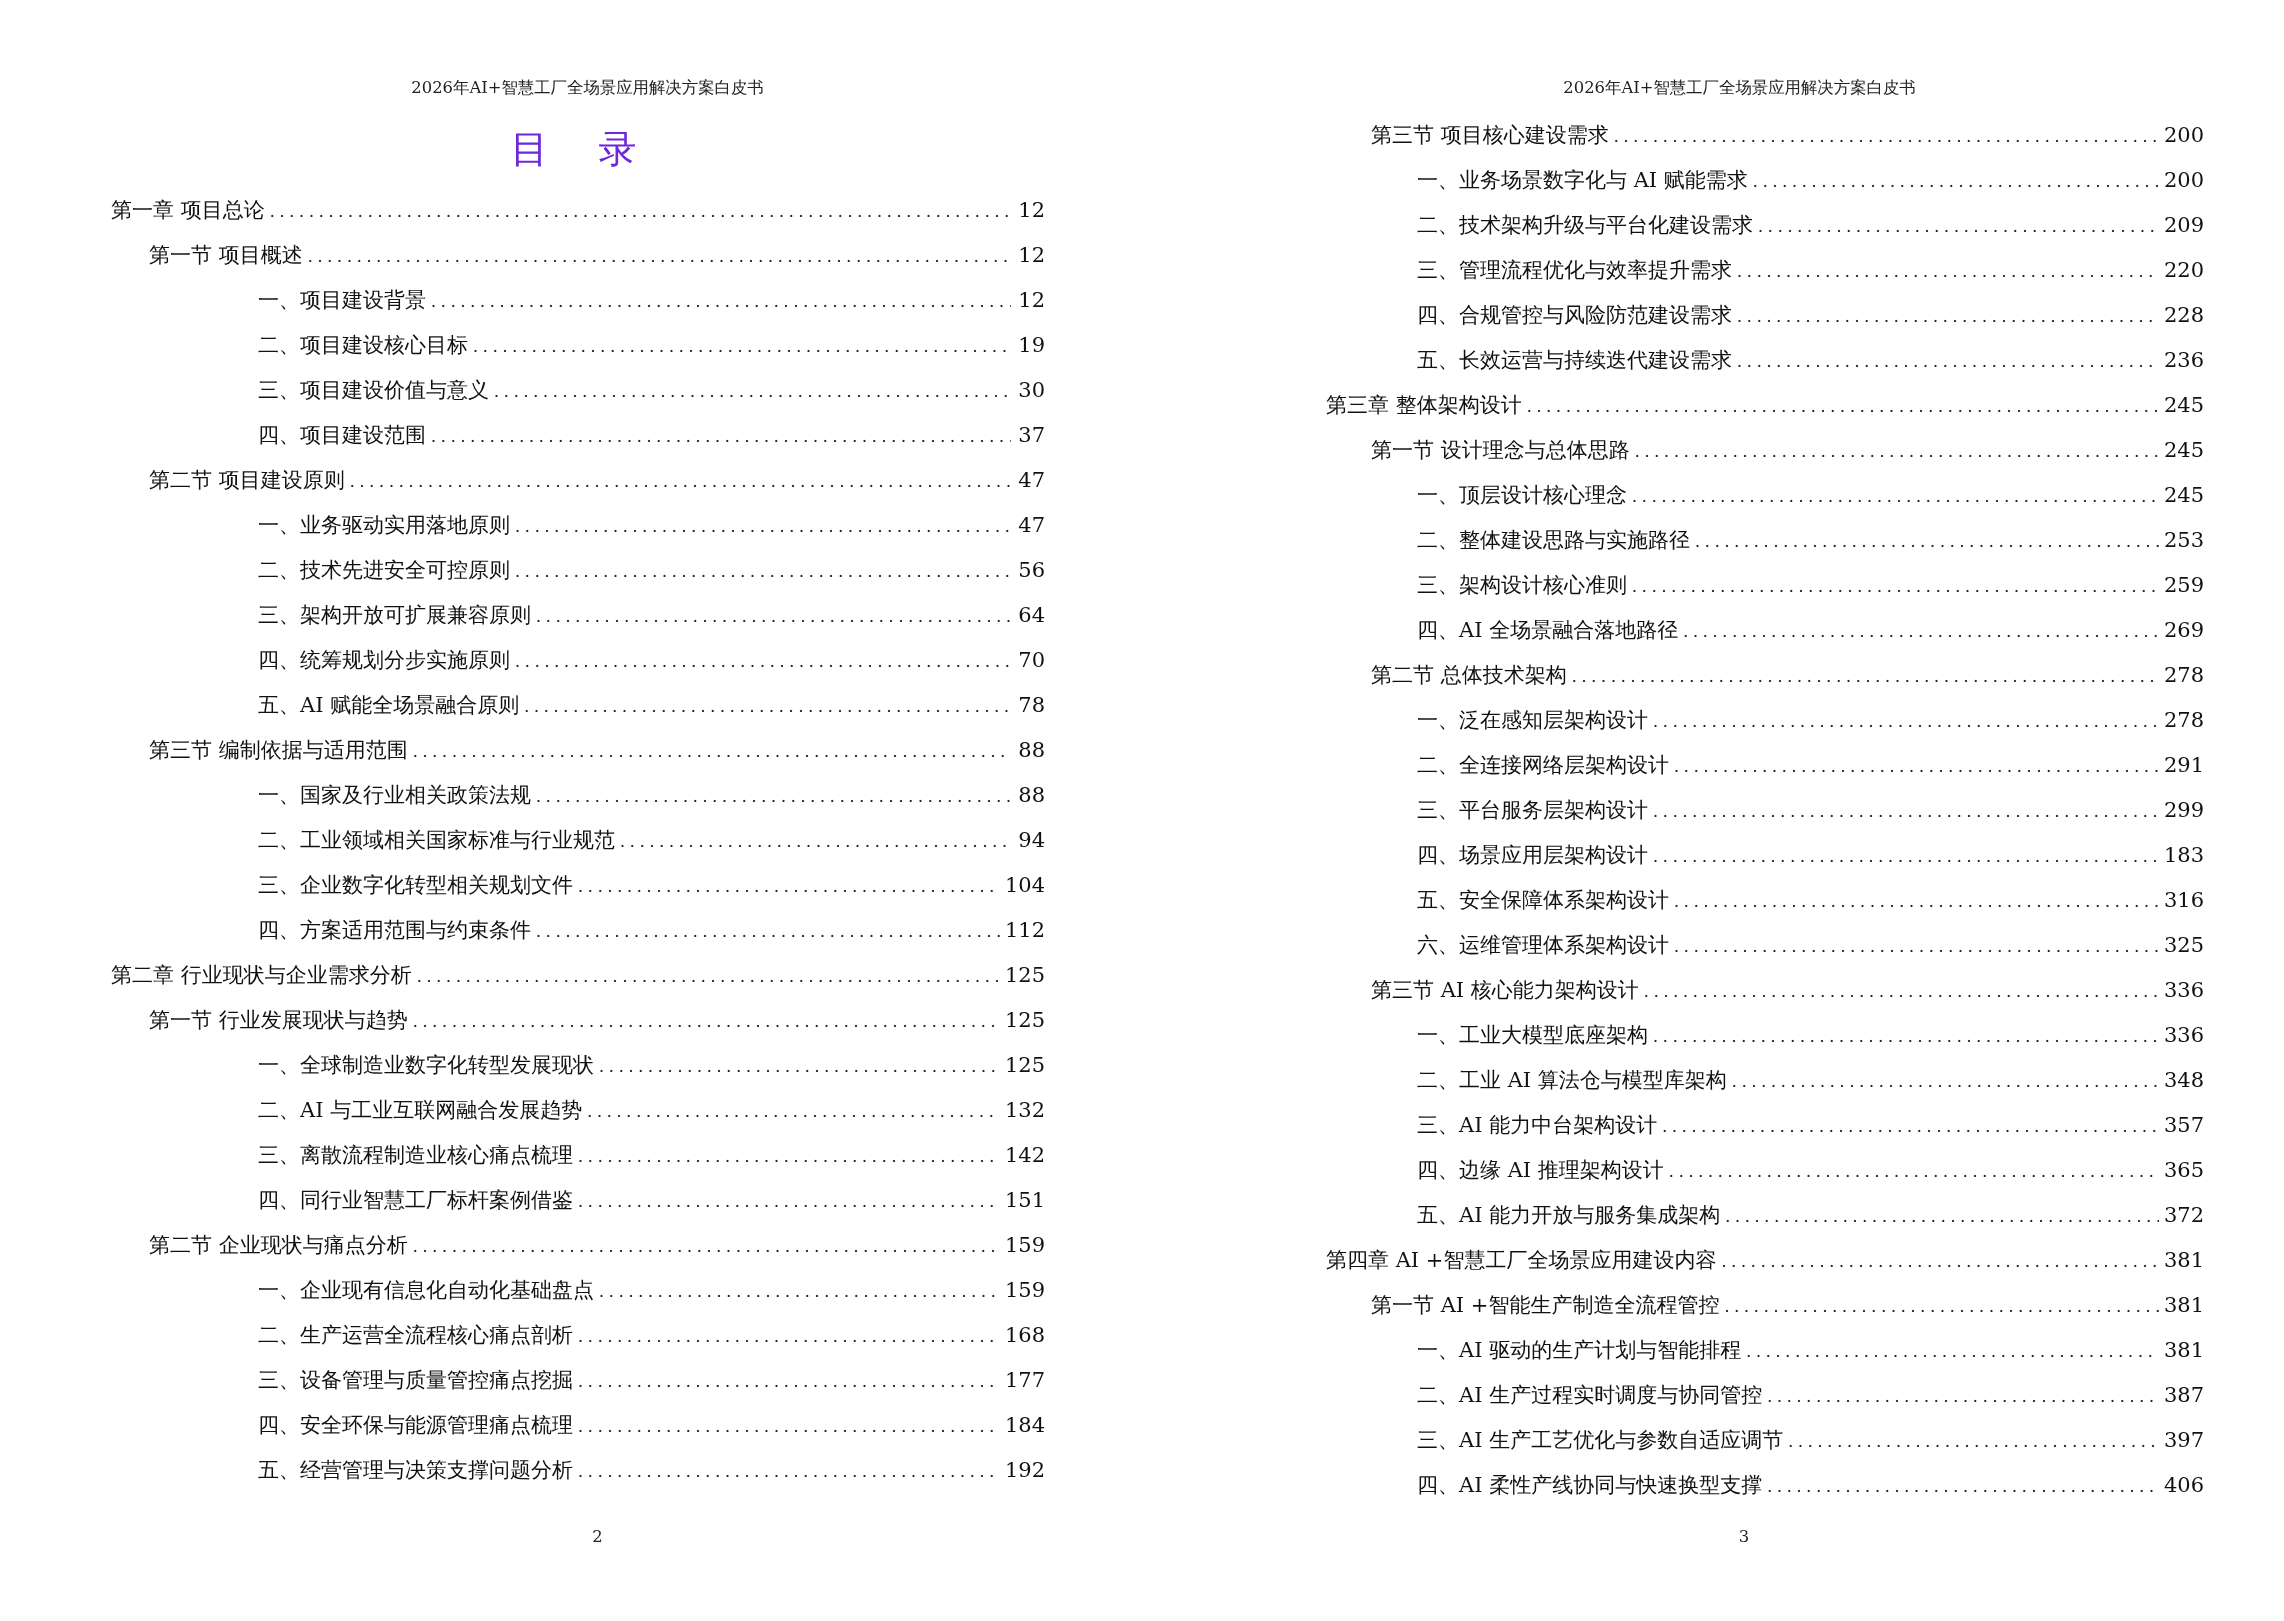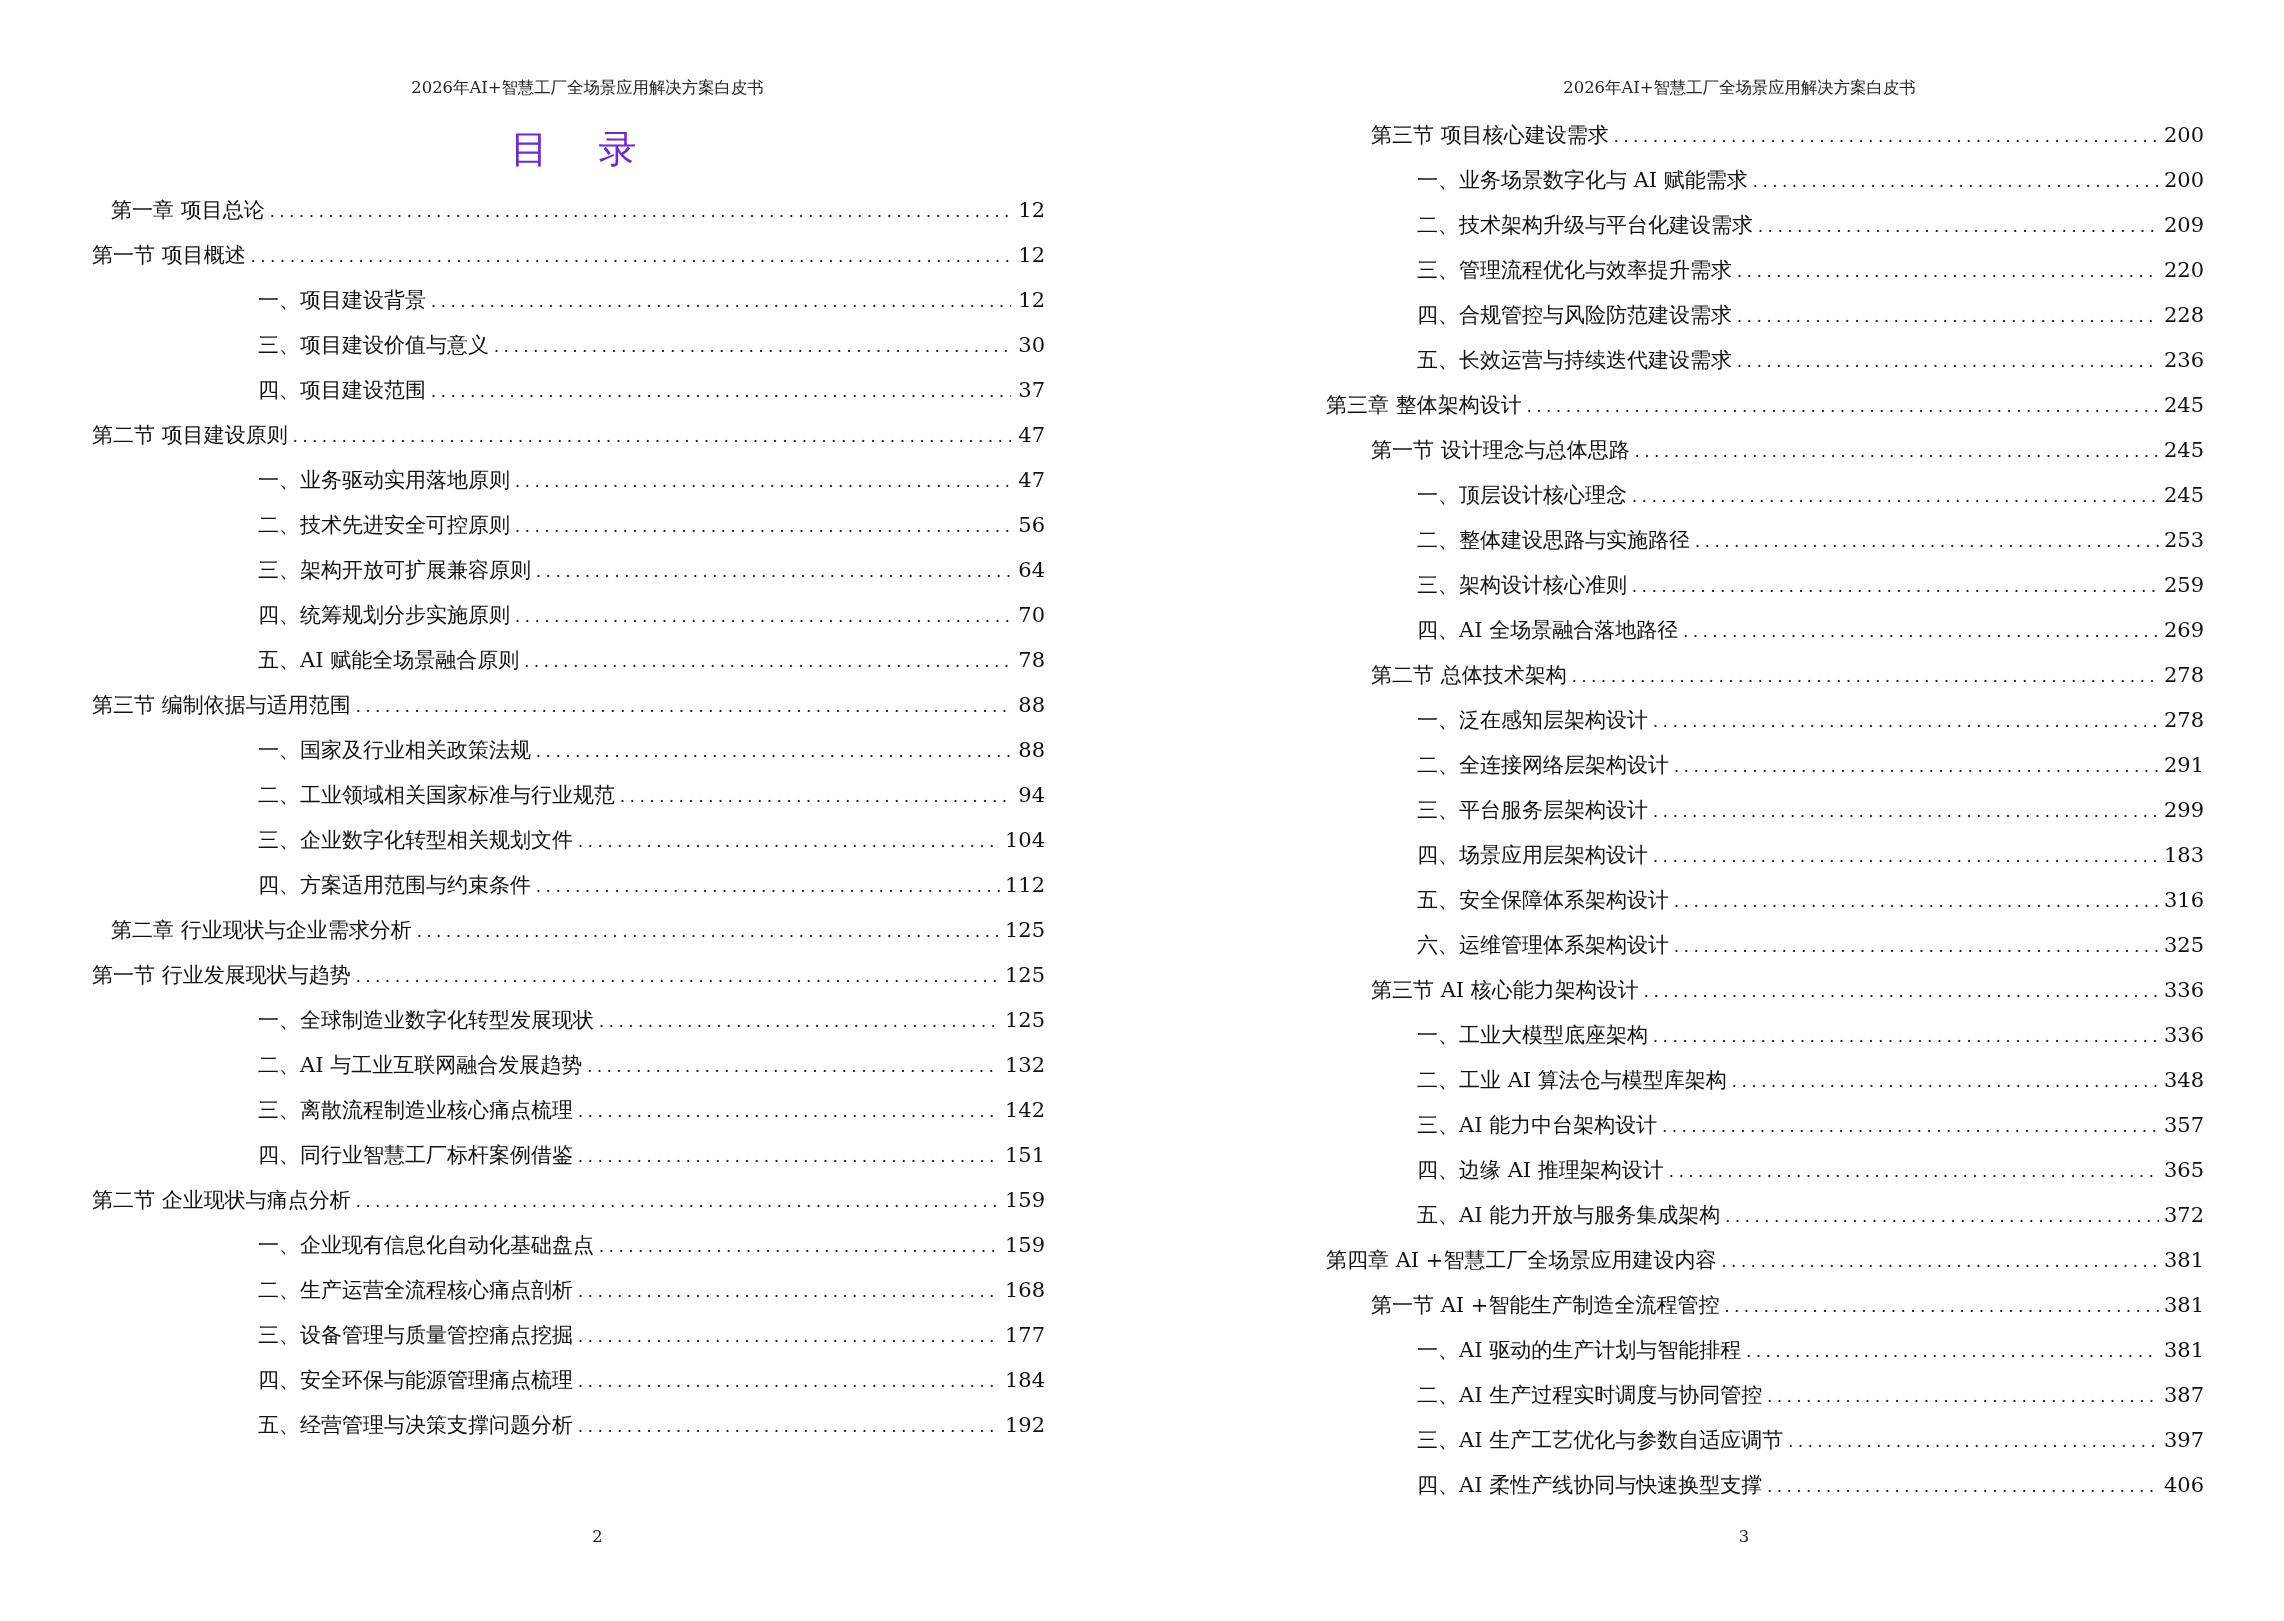--- a/index.html
+++ b/index.html
@@ -12,21 +12,21 @@
                     font-size: 16.4px; letter-spacing: 0px; color: #222; }
   .page.left .running-header { left: 0; width: 1175px; }
   .page.right .running-header { left: 0; width: 1195px; }
   .toc-title { position: absolute; top: 124px; left: 0; width: 1166px; text-align: center;
                font-size: 38px; letter-spacing: 19px; color: #6d28d9; }
   .toc-list { position: absolute; margin: 0; padding: 0; list-style: none; }
   .page.left .toc-list { top: 193px; left: 0; width: 1045px; }
   .page.right .toc-list { top: 118px; left: 15px; width: 1047px; }
   .toc-entry { display: flex; align-items: baseline; height: 45px; font-size: 21px; line-height: 34px; }
   .page.left .toc-entry.l1 { padding-left: 111px; }
-  .page.left .toc-entry.l2 { padding-left: 92px; }
+  .page.left .toc-entry.l2 { padding-left: 116px; margin-left: 33px; }
   .page.left .toc-entry.l3 { padding-left: 258px; }
   .page.right .toc-entry.l1 { padding-left: 169px; }
   .page.right .toc-entry.l2 { padding-left: 214px; }
   .page.right .toc-entry.l3 { padding-left: 260px; }
   .toc-label { white-space: nowrap; flex: 0 0 auto; }
   .toc-dots { flex: 1 1 auto; overflow: hidden; white-space: nowrap; margin: 0 4.8px; color: #222;
               letter-spacing: 4.3px; font-size: 17.3px; }
   .toc-dots::before { content: "........................................................................................................................................................................................................................................"; }
   .toc-page { flex: 0 0 auto; text-align: right; min-width: 29px; }
   .page-number { position: absolute; top: 1527px; width: 100%; text-align: center; font-size: 16.4px; color: #222; }
@@ -49,20 +49,25 @@
         <span class="toc-label">第一节  项目概述</span>
         <span class="toc-dots"></span>
         <span class="toc-page">12</span>
       </li>
       <li class="toc-entry l3">
         <span class="toc-label">一、项目建设背景</span>
         <span class="toc-dots"></span>
         <span class="toc-page">12</span>
       </li>
       <li class="toc-entry l3">
+        <span class="toc-label">二、项目建设核心目标</span>
+        <span class="toc-dots"></span>
+        <span class="toc-page">19</span>
+      </li>
+      <li class="toc-entry l3">
         <span class="toc-label">三、项目建设价值与意义</span>
         <span class="toc-dots"></span>
         <span class="toc-page">30</span>
       </li>
       <li class="toc-entry l3">
         <span class="toc-label">四、项目建设范围</span>
         <span class="toc-dots"></span>
         <span class="toc-page">37</span>
       </li>
       <li class="toc-entry l2">

